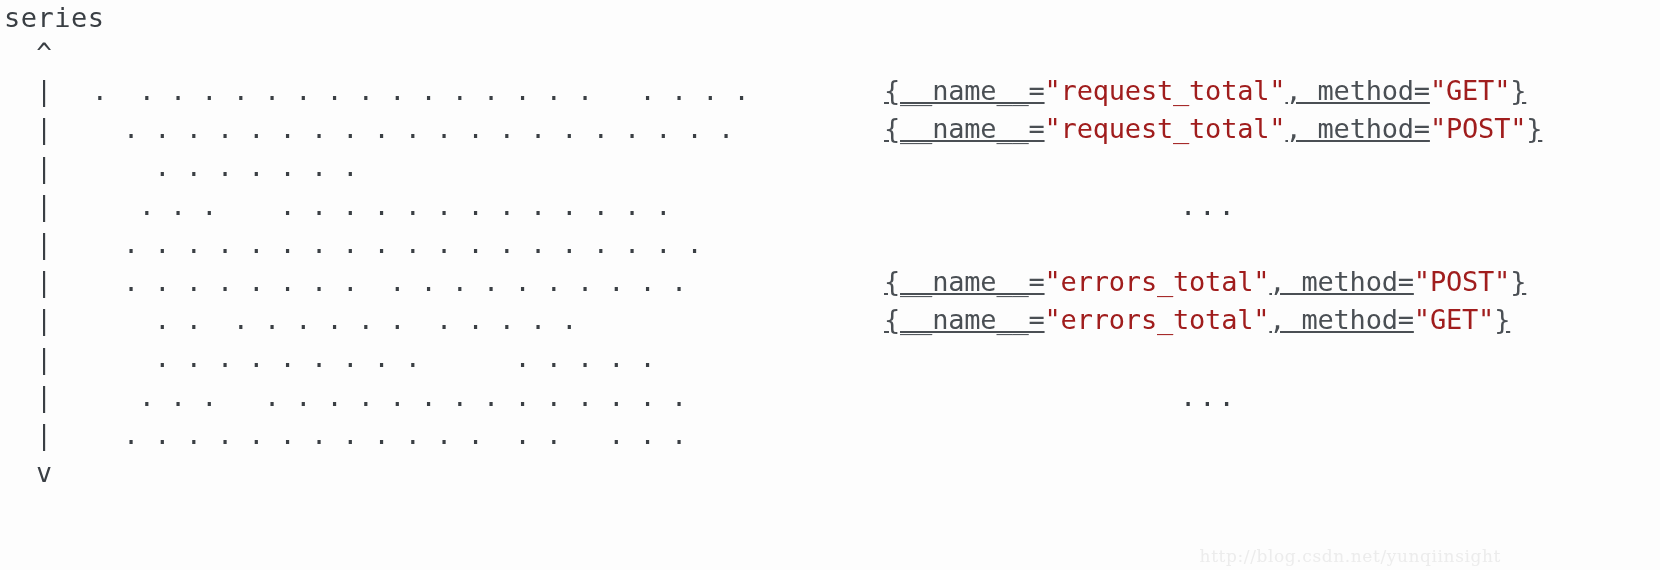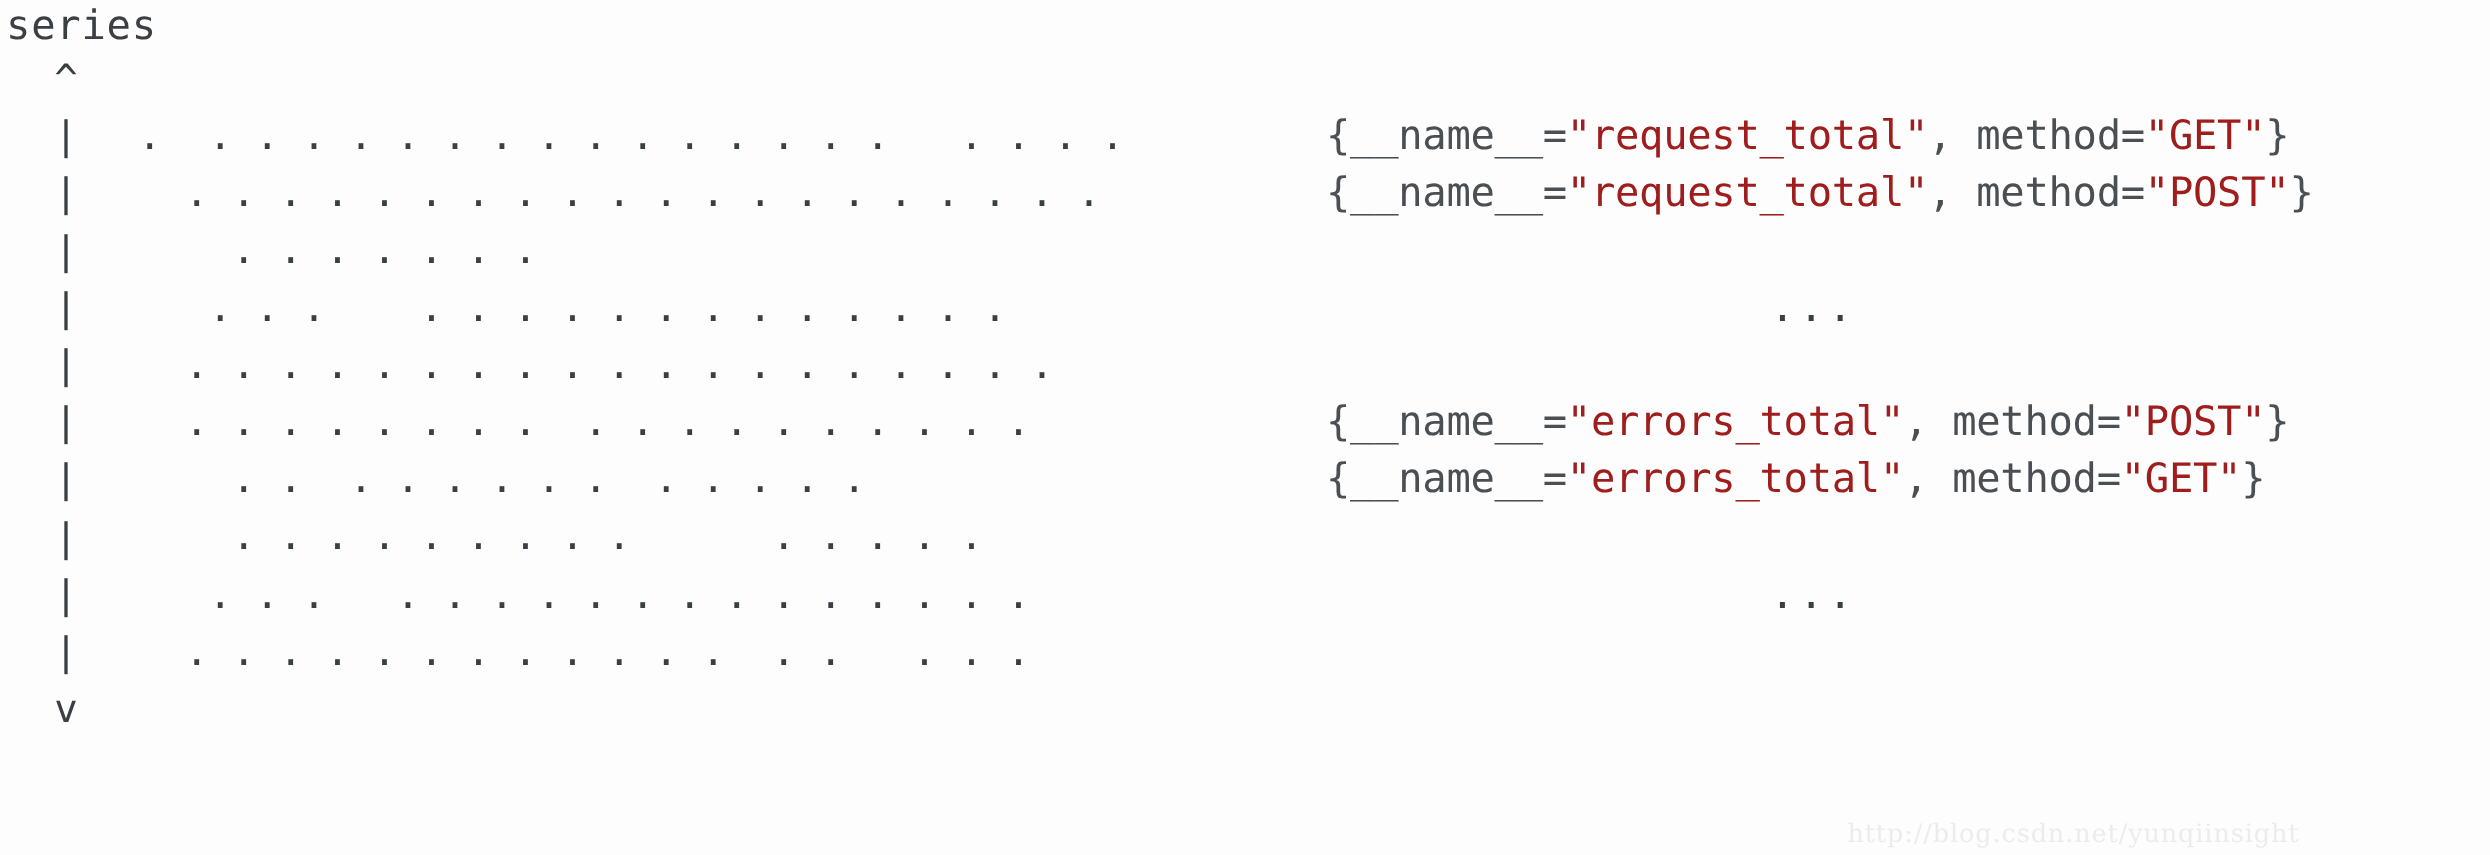--- a/index.html
+++ b/index.html
@@ -12,21 +12,20 @@
   }
   body {
     font-family: "DejaVu Sans Mono", "Liberation Mono", monospace;
     color: #3a3f44;
   }
   #canvas {
     position: relative;
     width: 1509px;
     height: 570px;
     background: #fdfdfd;
-    padding-left: 32px;
   }
 
   
   .axis-title {
     position: absolute;
     left: 4px;
     top: 2px;
     font-size: 27px;
     letter-spacing: 0.5px;
     color: #3a3f44;
@@ -87,21 +86,21 @@
     color: #4a4f54;
     letter-spacing: -0.2px;
   }
   .label-row.ellipsis {
     text-align: center;
     padding-right: 120px;
     color: #3a3f44;
     letter-spacing: 3px;
   }
   .str { color: #a01d1d; }
-  .punct { color: #4a4f54; }
+  .punct { color: #4a4f54; text-decoration: underline; }
 
   
   .time-axis {
     position: absolute;
     left: 70px;
     top: 494px;
     font-size: 26px;
     line-height: 32px;
     white-space: pre;
     color: #3a3f44;

